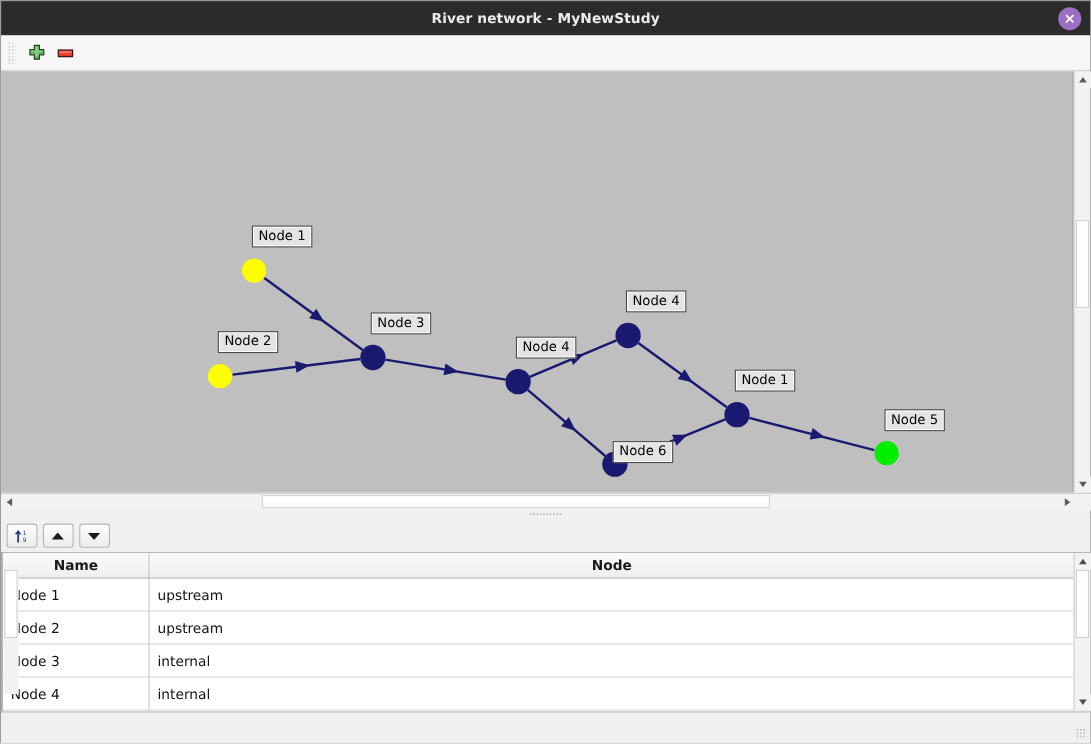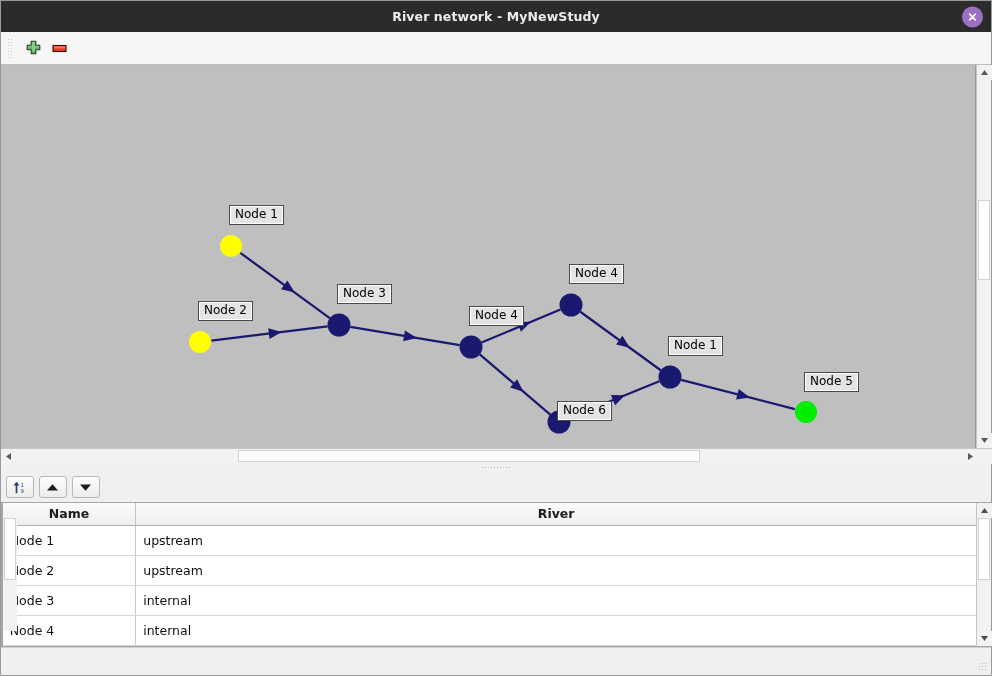--- a/index.html
+++ b/index.html
@@ -455,21 +455,21 @@
       <div class="grid-wrap">
         <div class="grid-scrollarea">
           <table class="grid">
             <colgroup>
                 <col style="width:133px">
                 <col style="width:auto">
               </colgroup>
             <thead>
                 <tr id="node-head">
                   <th>Name</th>
-                  <th>River</th>
+                  <th>Node</th>
                 </tr>
               </thead>
             <tbody id="node-body">
                 <tr>
                   <td>Node 1</td>
                   <td>upstream</td>
                 </tr>
                 <tr>
                   <td>Node 2</td>
                   <td>upstream</td>

